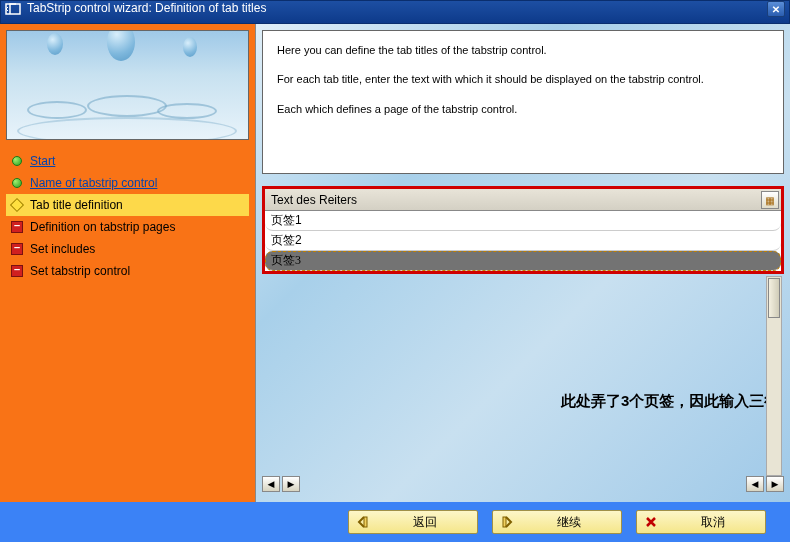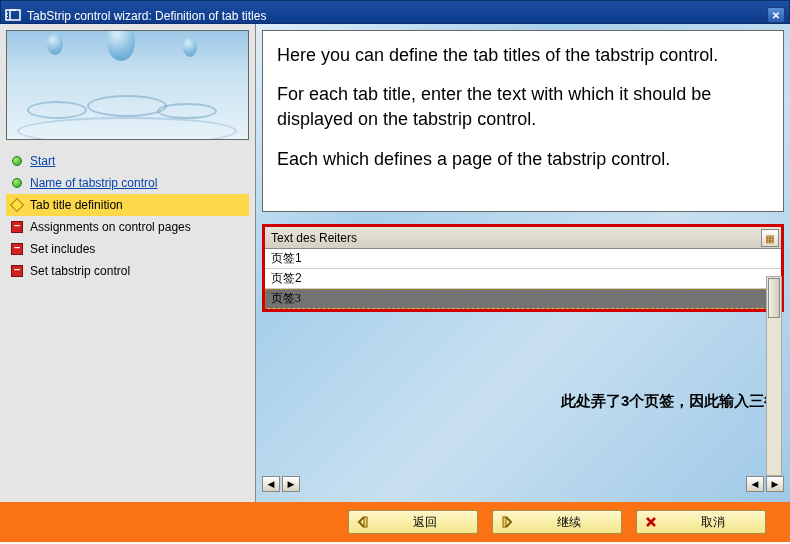--- a/index.html
+++ b/index.html
@@ -9,21 +9,21 @@
   background: #fff;
   width: 790px;
   height: 544px;
   overflow: hidden;
 }
 .titlebar {
   background: linear-gradient(to bottom, #1d4fa3, #0d3a8a);
   color: #fff;
   height: 24px;
   display: flex;
-  align-items: flex-end;
+  align-items: flex-start;
   padding: 0 4px;
   border: 1px solid #0a2e6e;
 }
 .titlebar .title-icon {
   width: 16px; height: 16px;
   margin-right: 6px;
   display: inline-block;
 }
 .titlebar .title-text { flex: 1; font-size: 12px; }
 .titlebar .close-btn {
@@ -38,21 +38,21 @@
   font-weight: bold;
 }
 .body-area {
   display: flex;
   height: 478px;
   background: #fff;
 }
 .left-pane {
   width: 256px;
   border-right: 1px solid #888;
-  background: #e5e5e5;
+  background: #f97316;
   display: flex;
   flex-direction: column;
 }
 .left-image {
   height: 110px;
   background: linear-gradient(to bottom, #9fc9e8 0%, #c7e1f0 40%, #e8f3fa 100%);
   margin: 6px;
   border: 1px solid #666;
   position: relative;
   overflow: hidden;
@@ -114,23 +114,23 @@
   flex: 1;
   background: #9fc9e8;
   background: linear-gradient(135deg, #dfeef8 0%, #a8d0ea 30%, #c8e0f0 60%, #9fc9e8 100%);
   position: relative;
   padding: 6px;
 }
 .info-box {
   background: #fff;
   border: 1px solid #666;
   padding: 12px 14px;
-  height: 182px;
+  height: 144px;
   margin-bottom: 12px;
-  font-size: 18px;
+  font-size: 11px;
   line-height: 1.4;
 }
 .info-box p { margin-bottom: 14px; }
 .table-outer {
   border: 3px solid #d00000;
   background: #fff;
   position: relative;
 }
 .table-header {
   background: linear-gradient(to bottom, #e8e4d8, #d4d0c4);
@@ -154,20 +154,21 @@
 }
 .table-corner-btn span { font-size: 10px; color: #a06000; }
 .table-rows {}
 .table-row {
   height: 20px;
   border-bottom: 1px solid #ccc;
   padding: 0 6px;
   display: flex;
   align-items: center;
   font-size: 12px;
+  border-radius: 8px;
 }
 .table-row.selected {
   background: #737373;
   outline: 1px dashed #c08000;
   outline-offset: -1px;
   font-family: Liberation Serif, serif;
 }
 .annotation {
   position: absolute;
   top: 368px;
@@ -212,21 +213,21 @@
   border: 1px solid #888;
   margin: 1px;
 }
 .footer {
   height: 40px;
   display: flex;
   align-items: center;
   justify-content: flex-end;
   gap: 14px;
   padding: 0 24px;
-  background: #f97316;
+  background: #3b82f6;
 }
 .footer-btn {
   width: 130px;
   height: 24px;
   background: linear-gradient(to bottom, #fdf6c8, #f5e68a);
   border: 1px solid #a09048;
   border-radius: 2px;
   display: flex;
   align-items: center;
   padding: 0 6px;
@@ -282,21 +283,21 @@
       <div class="step-item active">
         <span class="step-icon">
             <span class="icon-yellow-diamond"></span>
           </span>
         <span class="step-label-plain">Tab title definition</span>
       </div>
       <div class="step-item">
         <span class="step-icon">
             <span class="icon-red-dash"></span>
           </span>
-        <span class="step-label-plain">Assignments on control pages</span>
+        <span class="step-label-plain">Definition on tabstrip pages</span>
       </div>
       <div class="step-item">
         <span class="step-icon">
             <span class="icon-red-dash"></span>
           </span>
         <span class="step-label-plain">Set includes</span>
       </div>
       <div class="step-item">
         <span class="step-icon">
             <span class="icon-red-dash"></span>

